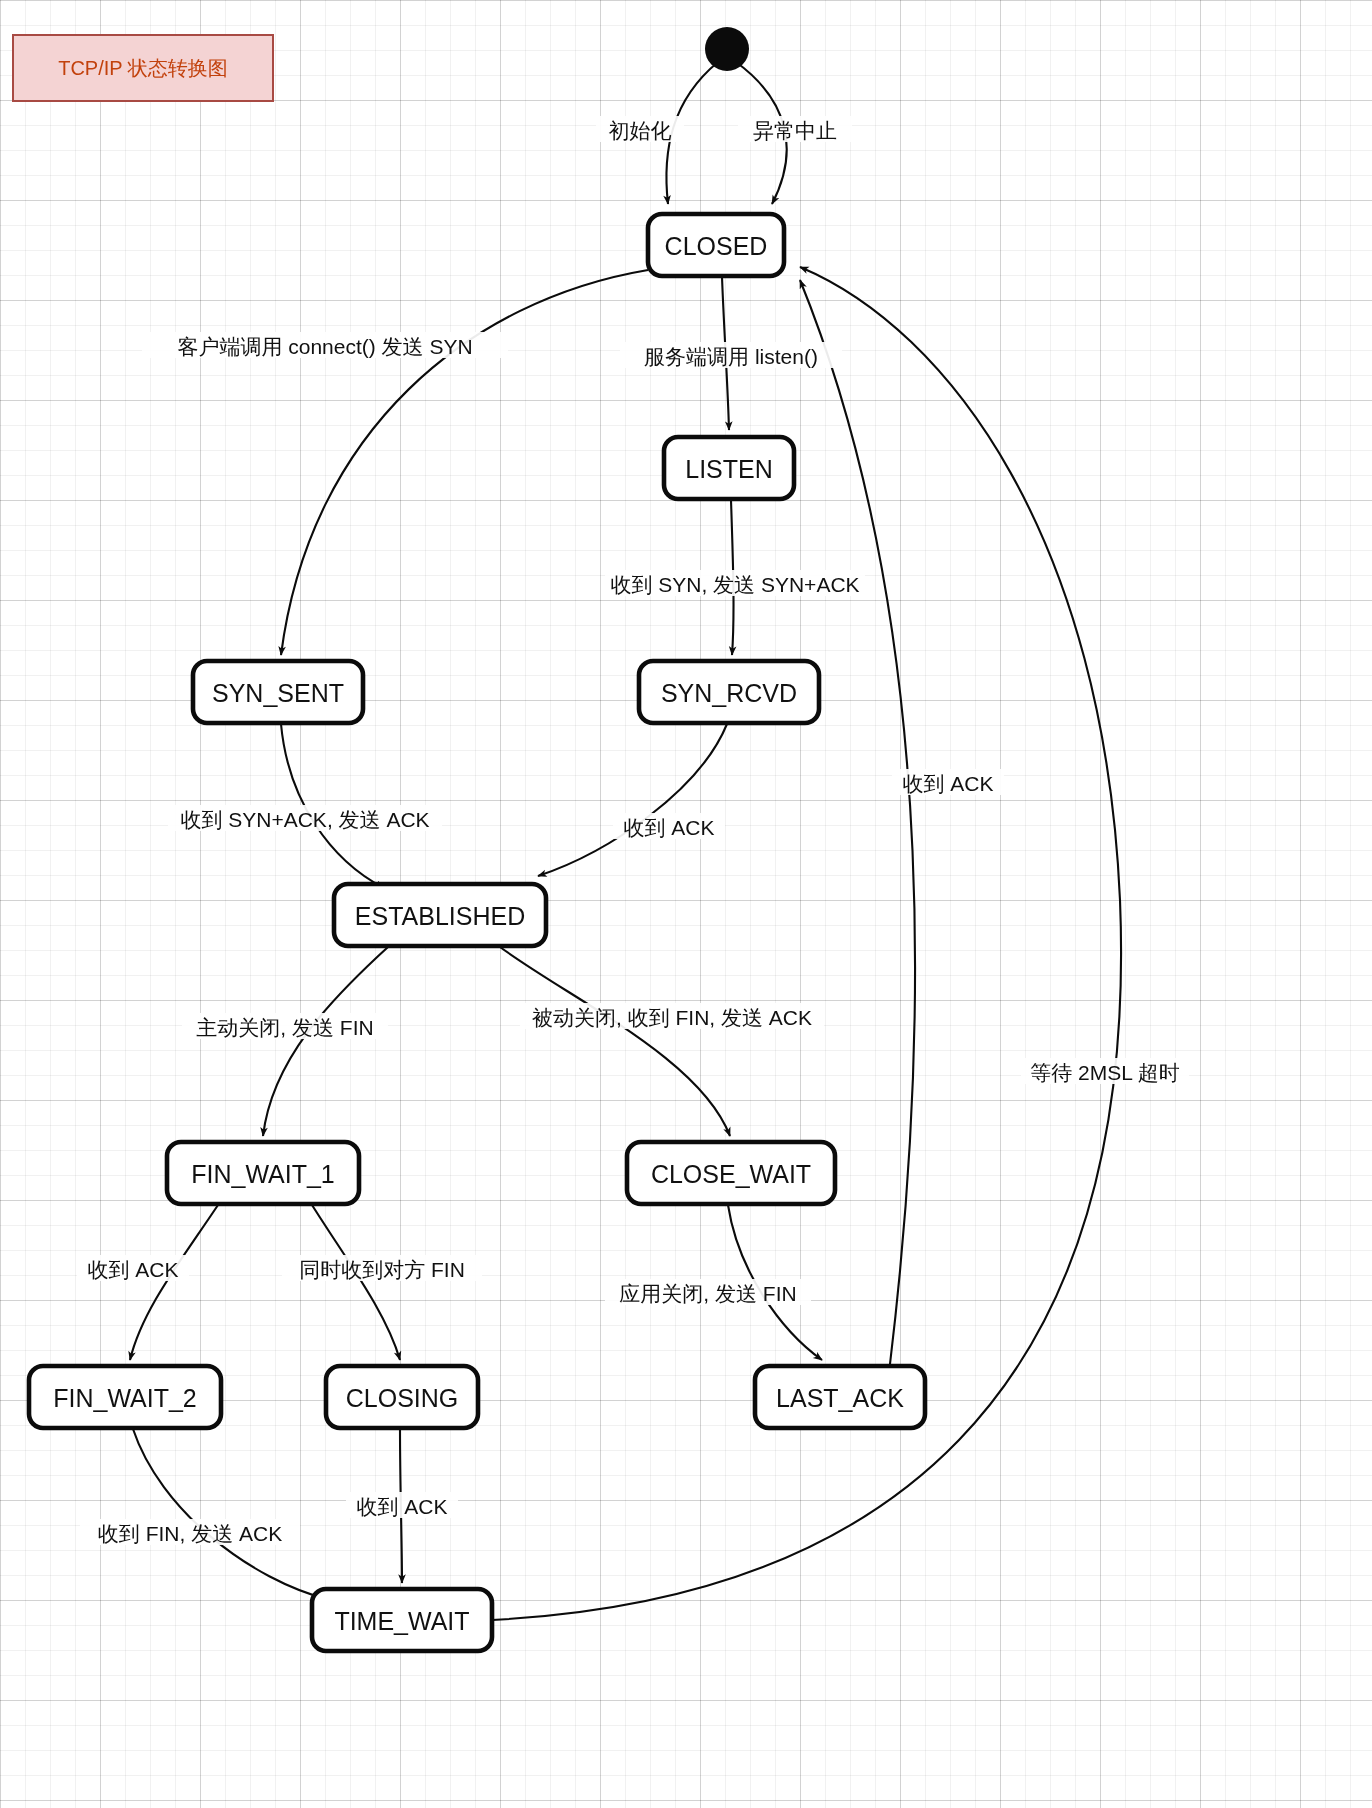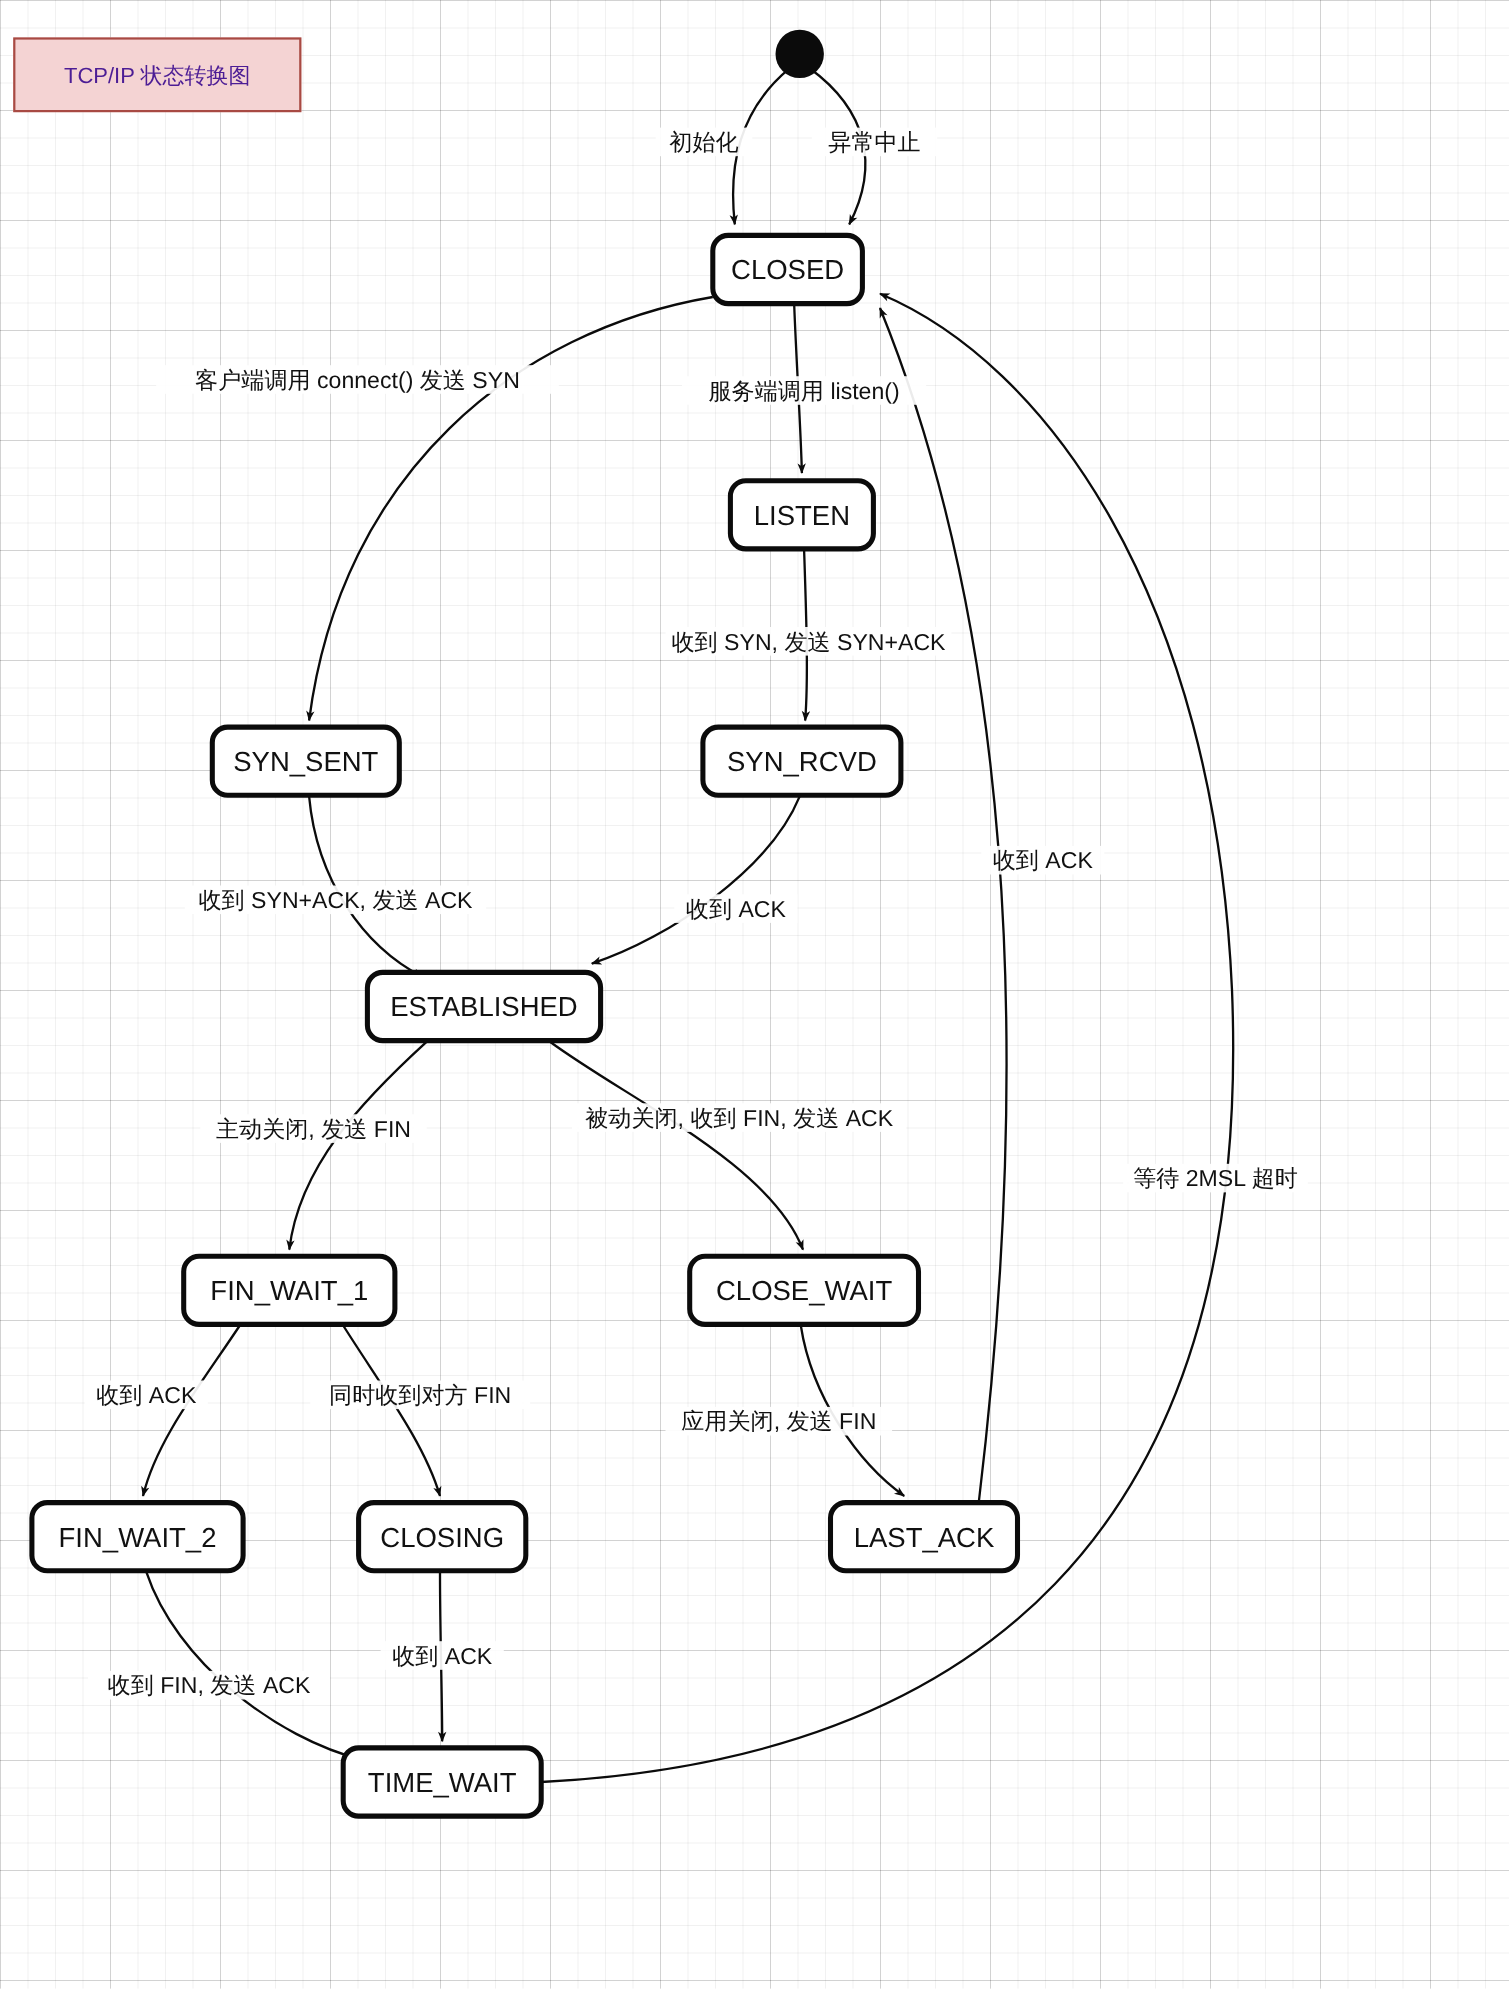--- a/index.html
+++ b/index.html
@@ -69,21 +69,21 @@
     background: #f4d3d3;
     border: 2px solid #a84a43;
     box-sizing: border-box;
     display: flex;
     align-items: center;
     justify-content: center;
   }
   #title-text {
     font-family: "Liberation Sans", "DejaVu Sans", sans-serif;
     font-size: 20px;
-    color: #4c1d95;
+    color: #c2410c;
     white-space: nowrap;
   }
 </style>
 </head>
 <body>
 
 <div id="canvas">
 
   <div id="title-box">
     <span id="title-text">TCP/IP 状态转换图</span>

